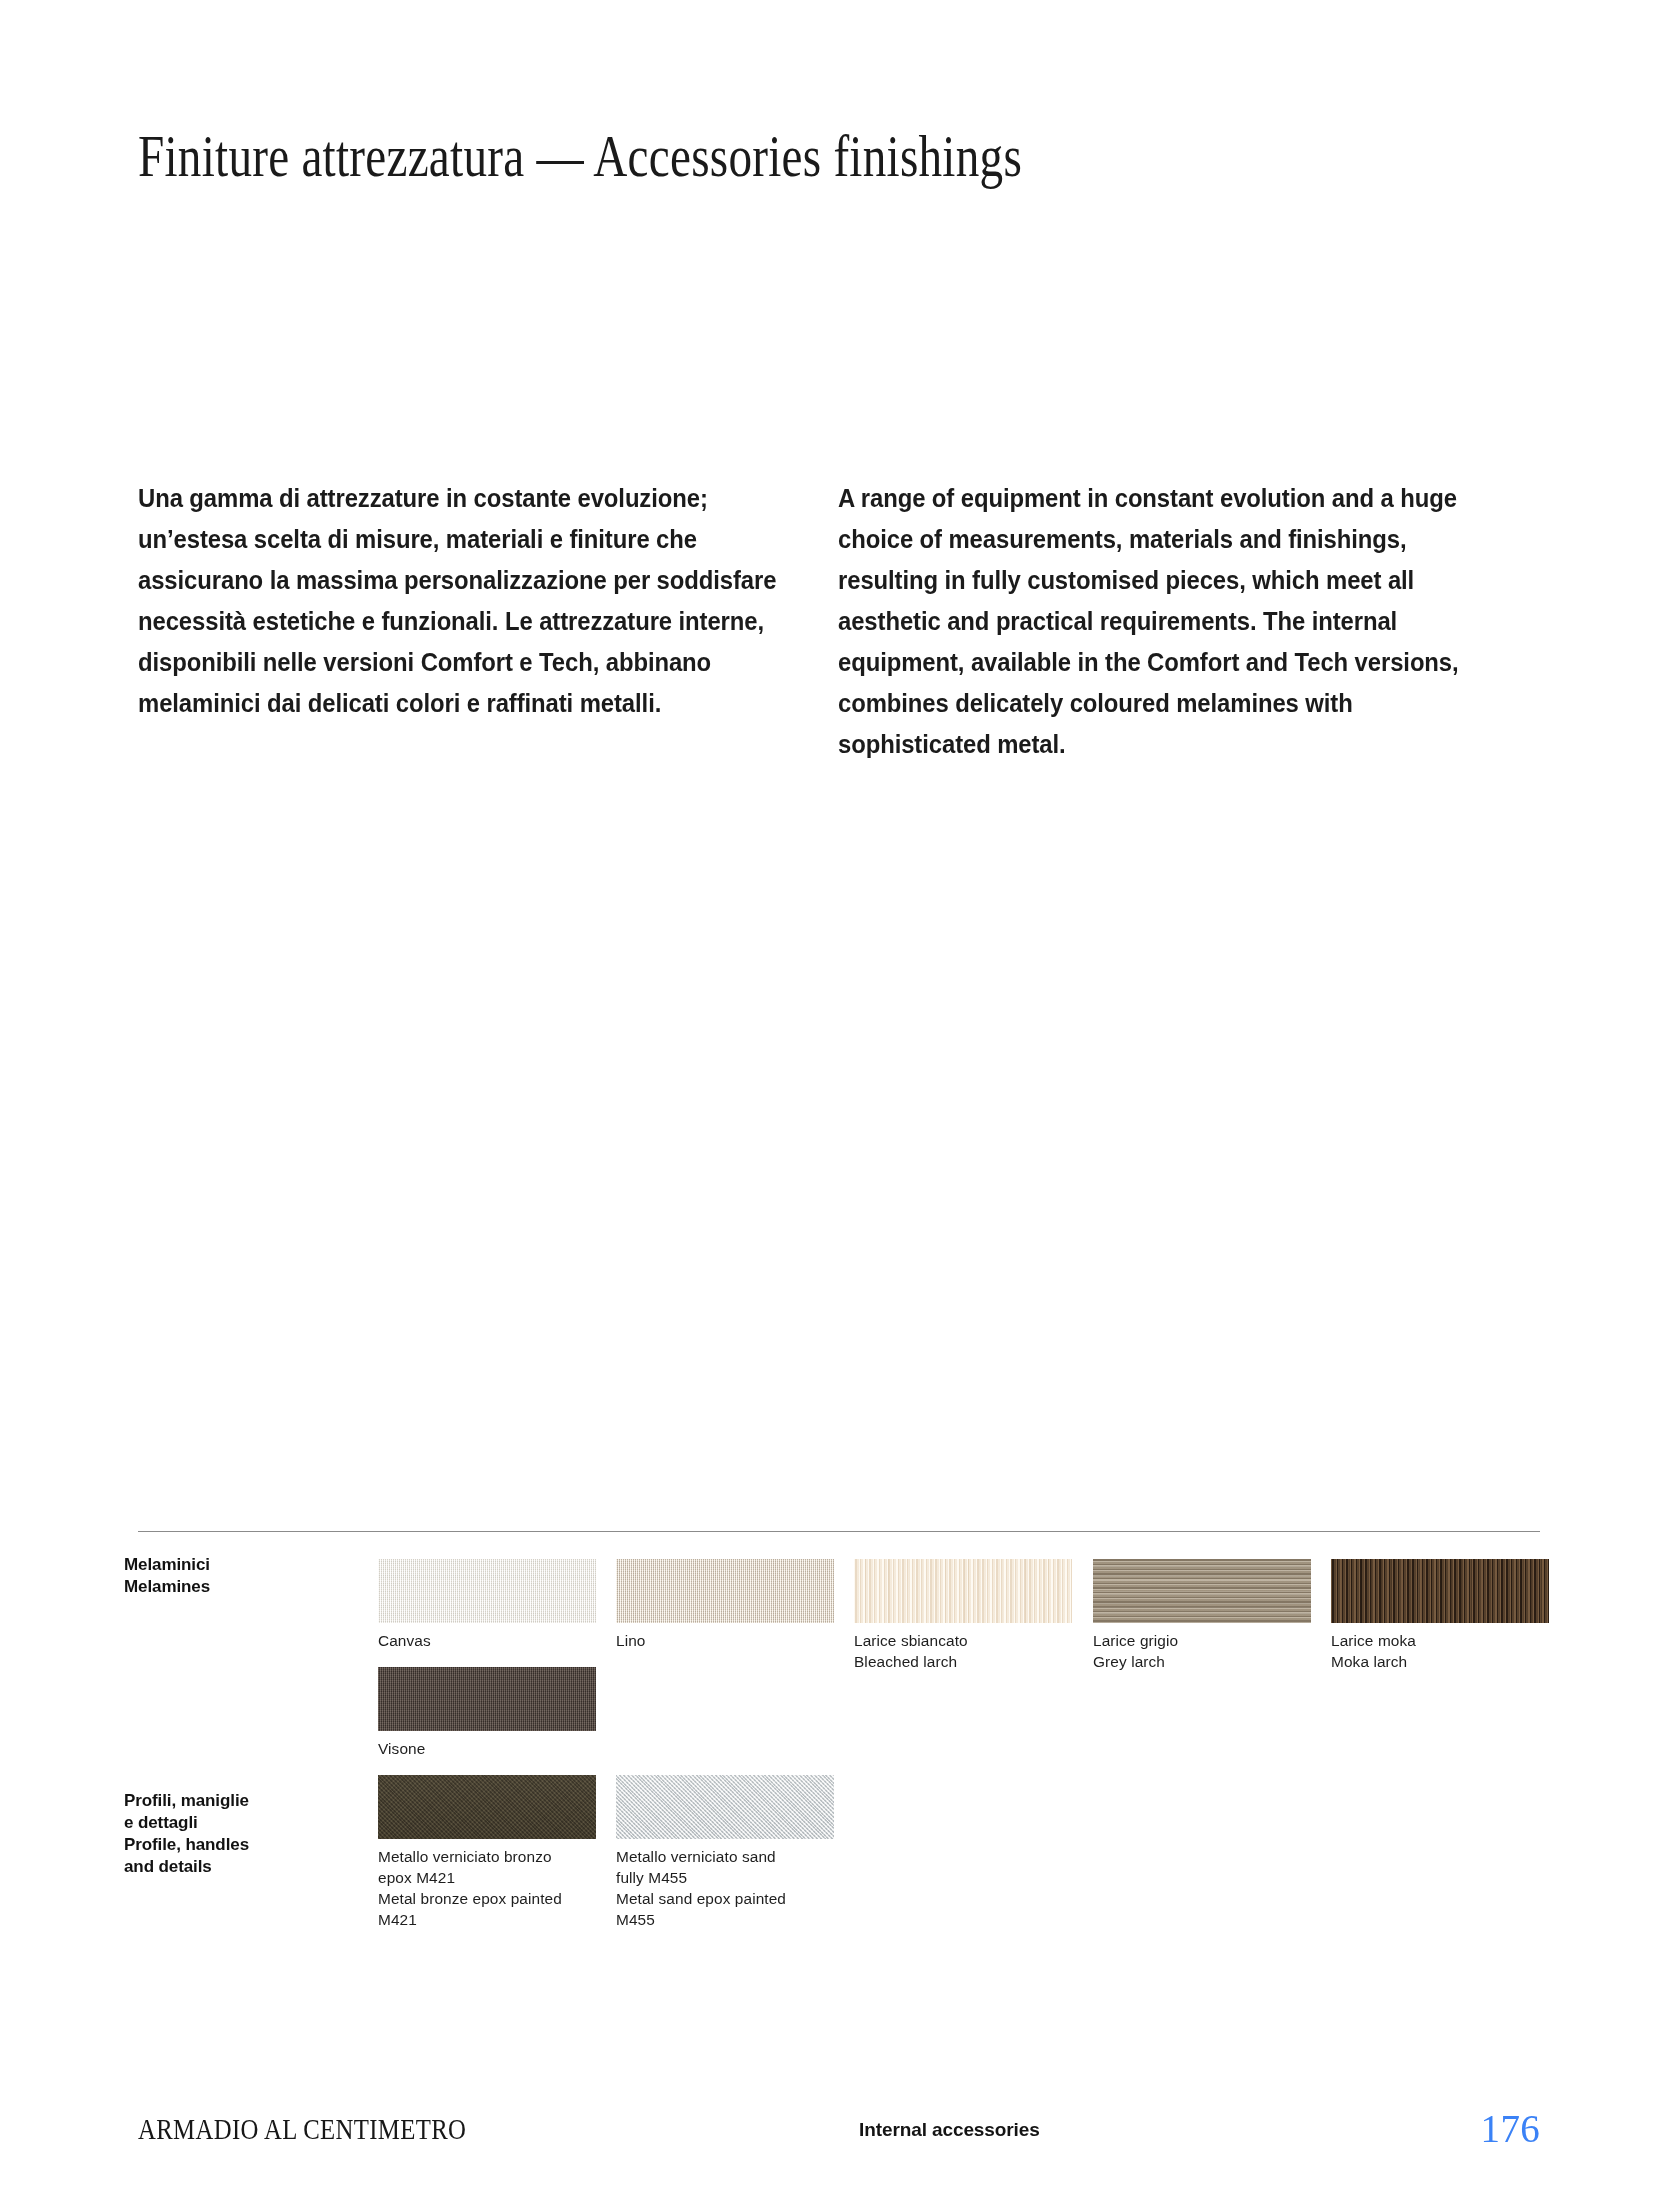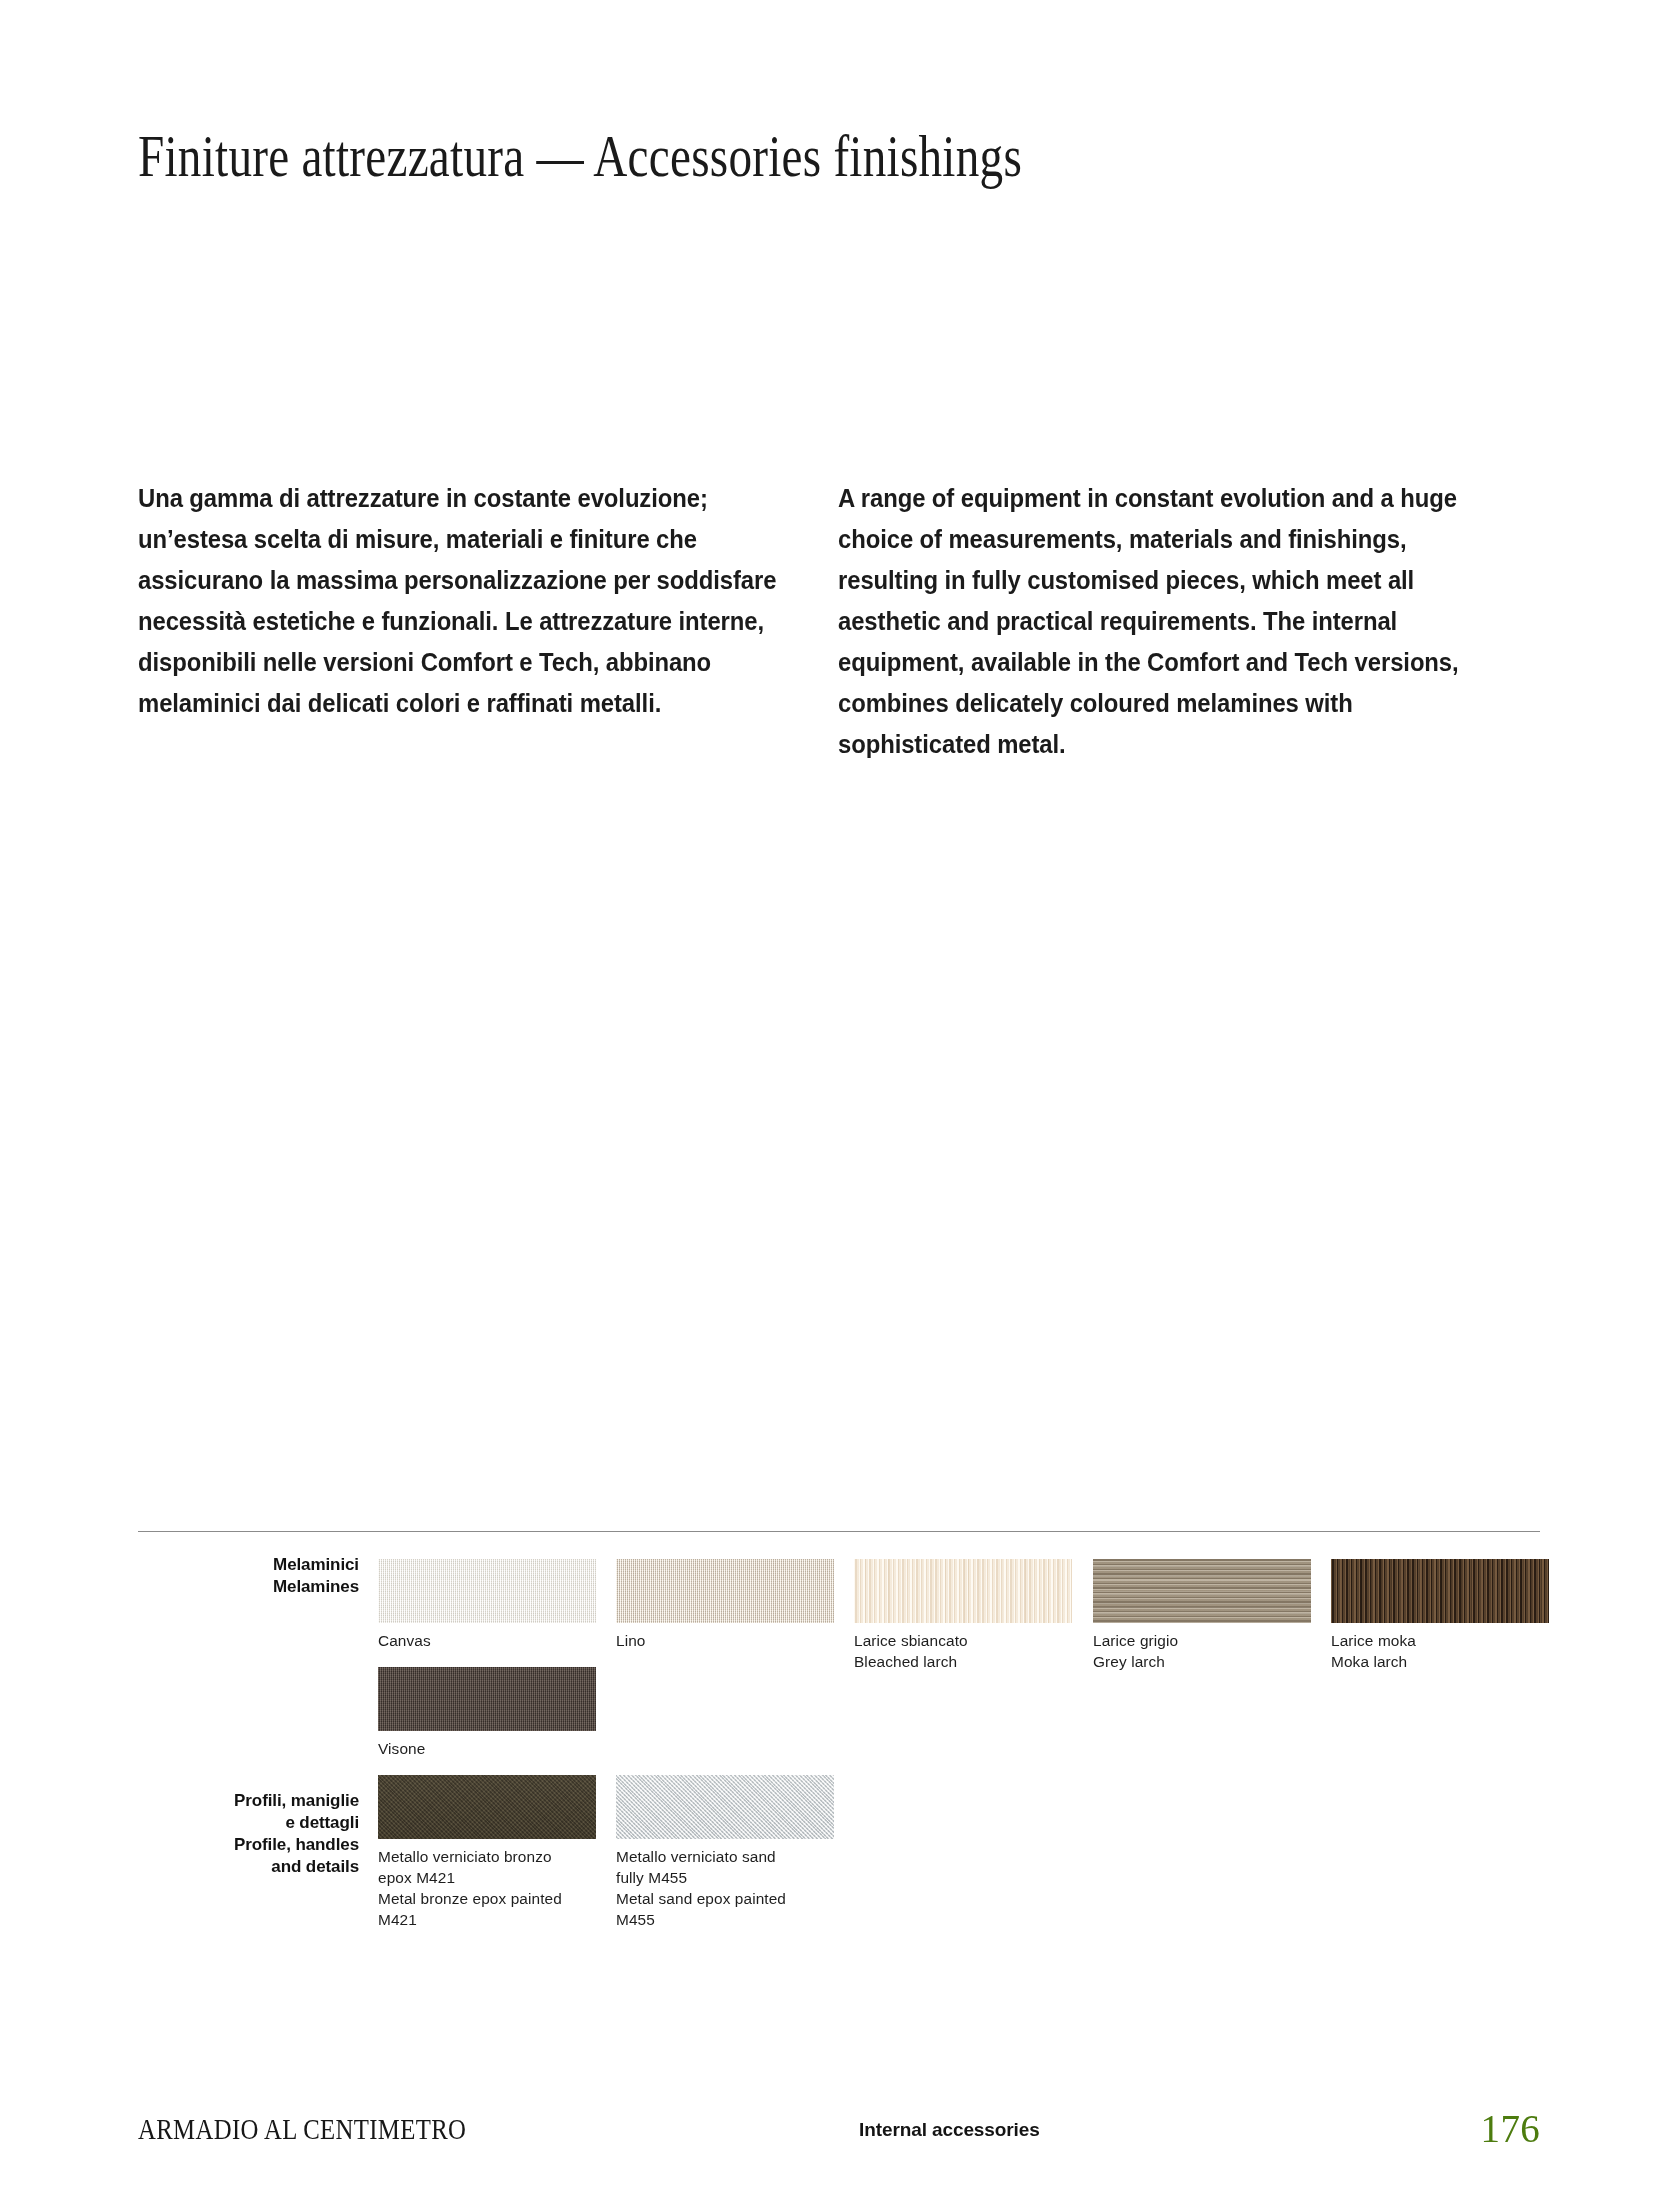--- a/index.html
+++ b/index.html
@@ -59,28 +59,27 @@
     left: 138px;
     top: 1531px;
     width: 1402px;
     height: 1.3px;
     background: #8b8b8b;
   }
 
   
   .section-label {
     position: absolute;
-    left: 138px;
+    left: 124px;
     width: 221px;
     font-size: 17px;
     line-height: 22px;
     font-weight: 700;
     color: #121212;
     letter-spacing: -0.1px;
-    text-align: right;
   }
   .section-label.melamines { top: 1554px; }
   .section-label.profiles  { top: 1790px; }
   .section-label div { white-space: nowrap; }
 
   
   .swatch-area {
     position: absolute;
     left: 378px;
     top: 1559px;
@@ -268,21 +267,21 @@
     white-space: nowrap;
   }
   .footer-page {
     position: absolute;
     right: 0;
     top: -4px;
     font-family: "Liberation Serif", serif;
     font-size: 39px;
     line-height: 42px;
     font-weight: 400;
-    color: #4d7c0f;
+    color: #3b82f6;
     letter-spacing: 0.3px;
   }
 </style>
 </head>
 <body>
 
 <div class="page-title">Finiture attrezzatura — Accessories finishings</div>
 
 <div class="intro">
   <div class="intro-col">

